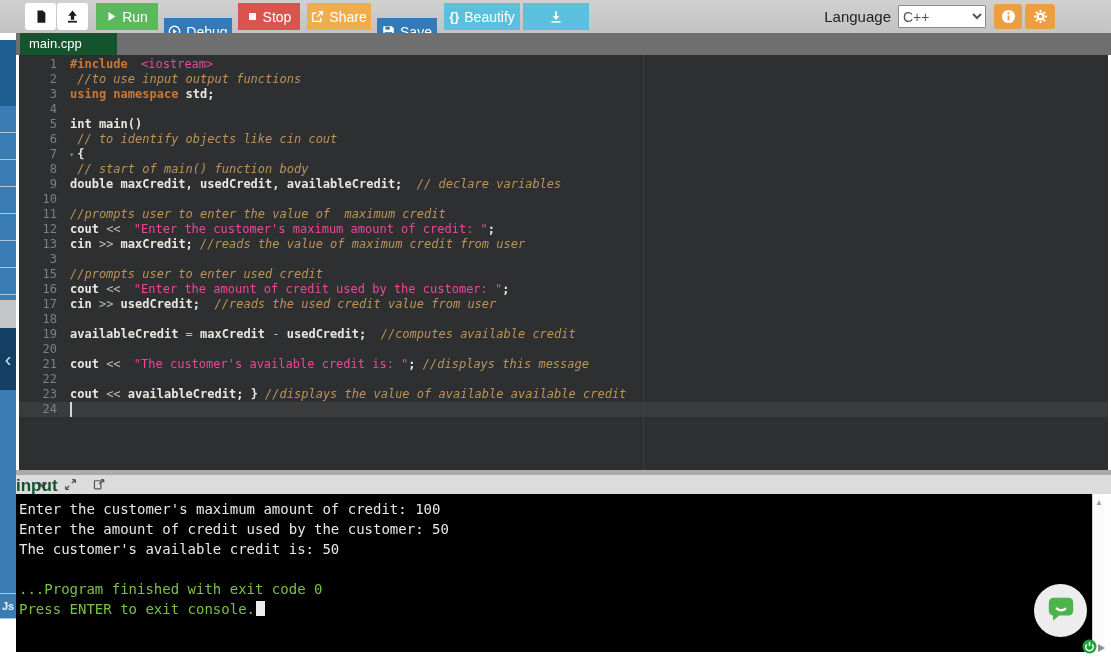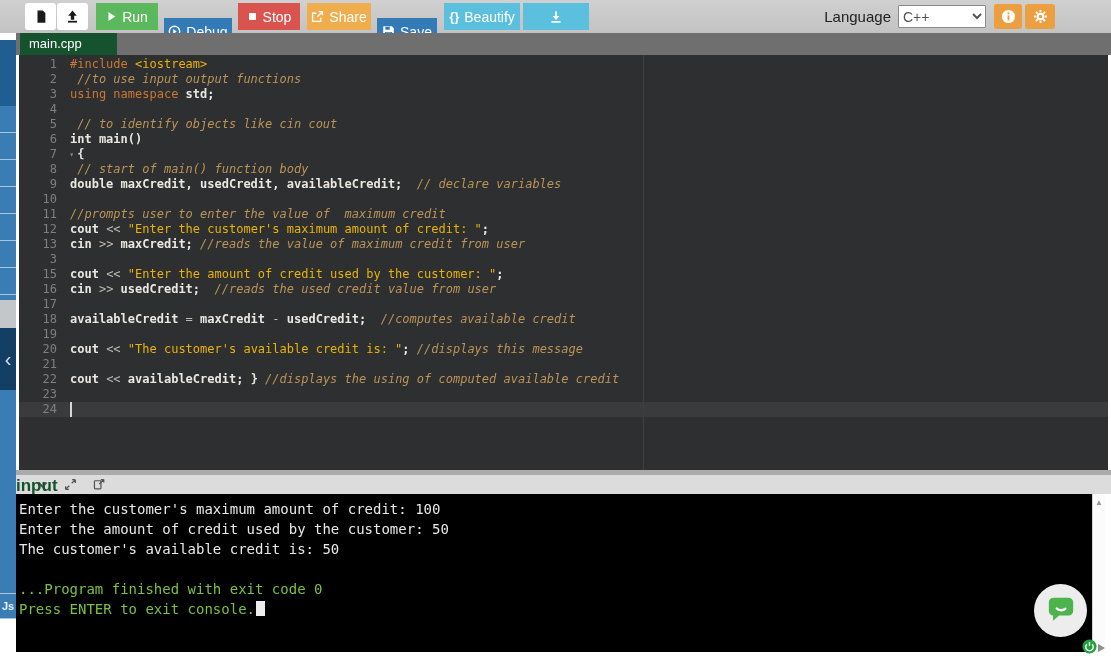--- a/index.html
+++ b/index.html
@@ -46,22 +46,22 @@
   .active-line { position:absolute; left:0; right:0; height:15px; background:#393b3c; }
   .caret { position:absolute; width:2px; height:15px; background:#d6d6d6; }
   .print-margin { position:absolute; top:0; bottom:0; left:624px; width:1px; background:#3c3f40; }
   .gutter { position:absolute; top:2px; left:0; width:44px; }
   .gut-row { position:relative; height:15px; line-height:15px; text-align:right;
              padding-right:6px; color:#7c8184; cursor:pointer; }
   .fold { position:absolute; right:-11px; top:0; font-size:8px; color:#8d9497; }
   .code-lines { position:absolute; top:2px; left:51px; right:0; }
   .code-row { height:15px; line-height:15px; white-space:pre; cursor:text; }
   .tk-p { color:#eae7e1; font-weight:bold; }
-  .tk-k { color:#cc7833; font-weight:normal; }
-  .tk-s { color:#eab308; }
+  .tk-k { color:#cc7833; font-weight:bold; }
+  .tk-s { color:#ec4899;margin-left:6px; }
   .tk-c { color:#bc9458; font-style:italic; }
   .tk-o { color:#c0bbb2; }
 
   
   .con-resize { position:absolute; top:470px; left:16px; right:0; height:5px; background:#ababab; cursor:row-resize; }
   .con-header { position:absolute; top:475px; left:16px; right:0; height:19px; background:#dcdcdc; }
   .con-icons { position:absolute; left:20px; top:2px; display:flex; gap:15px; align-items:center; }
   .con-icons span { cursor:pointer; display:flex; }
   .con-title { position:absolute; left:0; right:0; top:1px; text-align:left; font-size:17px;
                font-weight:bold; color:#14532d; }
@@ -243,38 +243,39 @@
         <div class="gut-row">21</div>
         <div class="gut-row">22</div>
         <div class="gut-row">23</div>
         <div class="gut-row">24</div>
       </div>
     <div class="code-lines">
         <div class="code-row"><span class="tk-k">#include </span><span class="tk-s">&lt;iostream&gt;</span></div>
         <div class="code-row"><span class="tk-c"> //to use input output functions</span></div>
         <div class="code-row"><span class="tk-k">using namespace</span><span class="tk-p"> std;</span></div>
         <div class="code-row">&nbsp;</div>
+        <div class="code-row"><span class="tk-p">int main()</span></div>
         <div class="code-row"><span class="tk-c"> // to identify objects like cin cout</span></div>
-        <div class="code-row"><span class="tk-p">int main()</span></div>
         <div class="code-row"><span class="tk-p"> {</span></div>
         <div class="code-row"><span class="tk-c"> // start of main() function body</span></div>
         <div class="code-row"><span class="tk-p">double maxCredit, usedCredit, availableCredit;</span><span class="tk-c">  // declare variables</span></div>
         <div class="code-row">&nbsp;</div>
         <div class="code-row"><span class="tk-c">//prompts user to enter the value of  maximum credit</span></div>
         <div class="code-row"><span class="tk-p">cout </span><span class="tk-o">&lt;&lt; </span><span class="tk-s">"Enter the customer's maximum amount of credit: "</span><span class="tk-p">;</span></div>
         <div class="code-row"><span class="tk-p">cin </span><span class="tk-o">&gt;&gt; </span><span class="tk-p">maxCredit; </span><span class="tk-c">//reads the value of maximum credit from user</span></div>
         <div class="code-row">&nbsp;</div>
+        <div class="code-row"><span class="tk-c">//prompts user to enter used credit</span></div>
         <div class="code-row"><span class="tk-p">cout </span><span class="tk-o">&lt;&lt; </span><span class="tk-s">"Enter the amount of credit used by the customer: "</span><span class="tk-p">;</span></div>
         <div class="code-row"><span class="tk-p">cin </span><span class="tk-o">&gt;&gt; </span><span class="tk-p">usedCredit;  </span><span class="tk-c">//reads the used credit value from user</span></div>
         <div class="code-row">&nbsp;</div>
         <div class="code-row"><span class="tk-p">availableCredit </span><span class="tk-o">= </span><span class="tk-p">maxCredit </span><span class="tk-o">- </span><span class="tk-p">usedCredit; </span><span class="tk-c"> //computes available credit</span></div>
         <div class="code-row">&nbsp;</div>
         <div class="code-row"><span class="tk-p">cout </span><span class="tk-o">&lt;&lt; </span><span class="tk-s">"The customer's available credit is: "</span><span class="tk-p">; </span><span class="tk-c">//displays this message</span></div>
         <div class="code-row">&nbsp;</div>
-        <div class="code-row"><span class="tk-p">cout </span><span class="tk-o">&lt;&lt; </span><span class="tk-p">availableCredit; } </span><span class="tk-c">//displays the using of computed available credit</span></div>
+        <div class="code-row"><span class="tk-p">cout </span><span class="tk-o">&lt;&lt; </span><span class="tk-p">availableCredit; } </span><span class="tk-c">//displays the value of available available credit</span></div>
         <div class="code-row">&nbsp;</div>
       </div>
     <div class="caret" style="top: 347px; left: 51px;"></div>
   </div>
 
   <div class="con-resize"></div>
   <div class="con-header">
     <div class="con-icons">
       <span>
         <svg width="13" height="13" viewBox="0 0 16 16">

